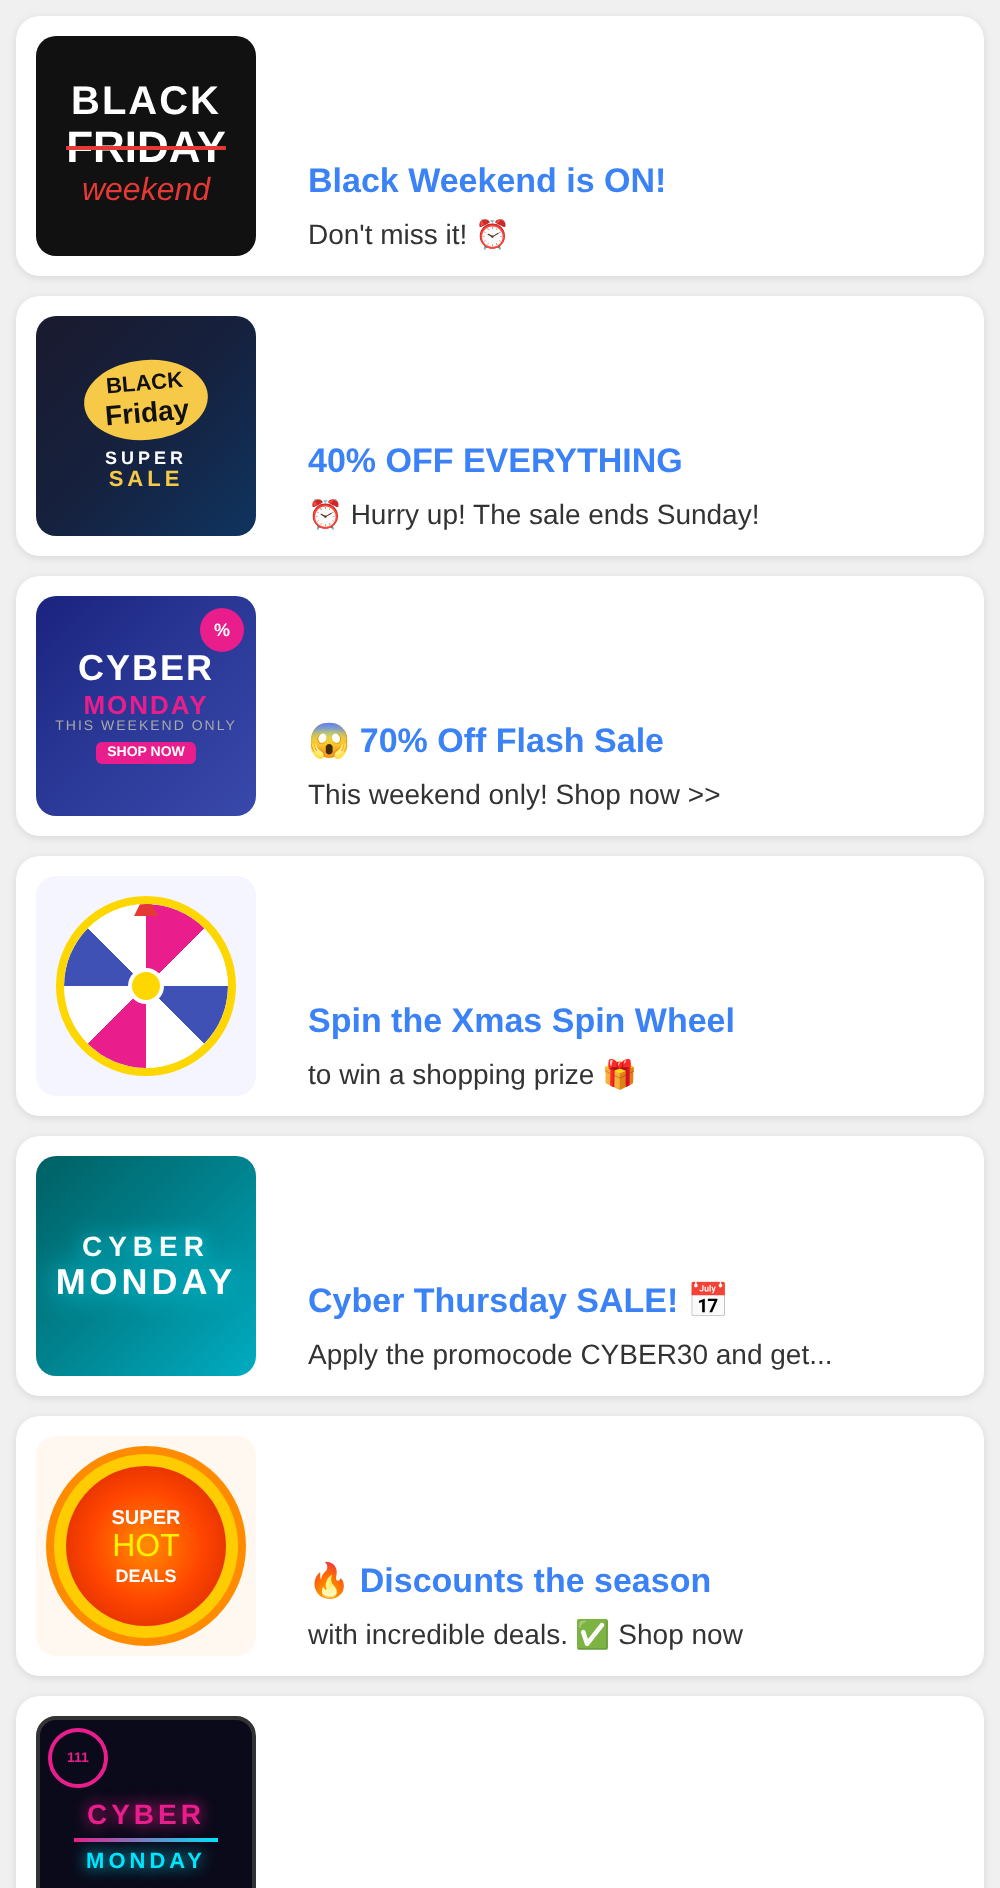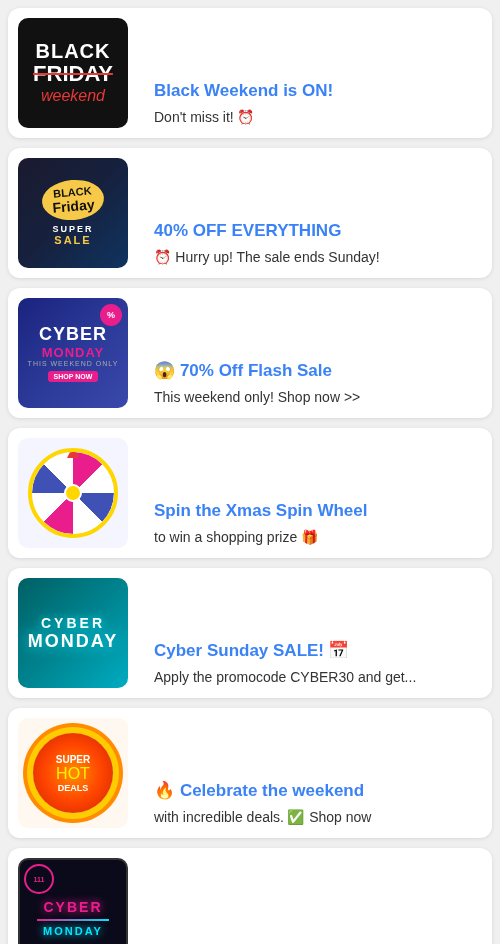--- a/index.html
+++ b/index.html
@@ -371,35 +371,35 @@
     <div class="card-sub">to win a shopping prize 🎁</div>
   </div>
 </div>
 
 <div class="card">
   <div class="thumbnail thumb5">
     <div class="thumb5-cyber">CYBER</div>
     <div class="thumb5-monday">MONDAY</div>
   </div>
   <div class="card-text">
-    <div class="card-title">Cyber Sunday SALE! 📅</div>
+    <div class="card-title">Cyber Thursday SALE! 📅</div>
     <div class="card-sub">Apply the promocode CYBER30 and get...</div>
   </div>
 </div>
 
 <div class="card">
   <div class="thumbnail thumb6">
     <div class="thumb6-explosion">
       <span class="thumb6-super">SUPER</span>
       <span class="thumb6-hot">HOT</span>
       <span class="thumb6-deals">DEALS</span>
     </div>
   </div>
   <div class="card-text">
-    <div class="card-title">🔥 Celebrate the weekend</div>
+    <div class="card-title">🔥 Discounts the season</div>
     <div class="card-sub">with incredible deals. ✅ Shop now</div>
   </div>
 </div>
 
 <div class="card">
   <div class="thumbnail thumb7">
     <div class="thumb7-circle">
       <span style="font-size:7px; color:#e91e8c; font-weight:900;">111</span>
     </div>
     <div class="thumb7-cyber">CYBER</div>

